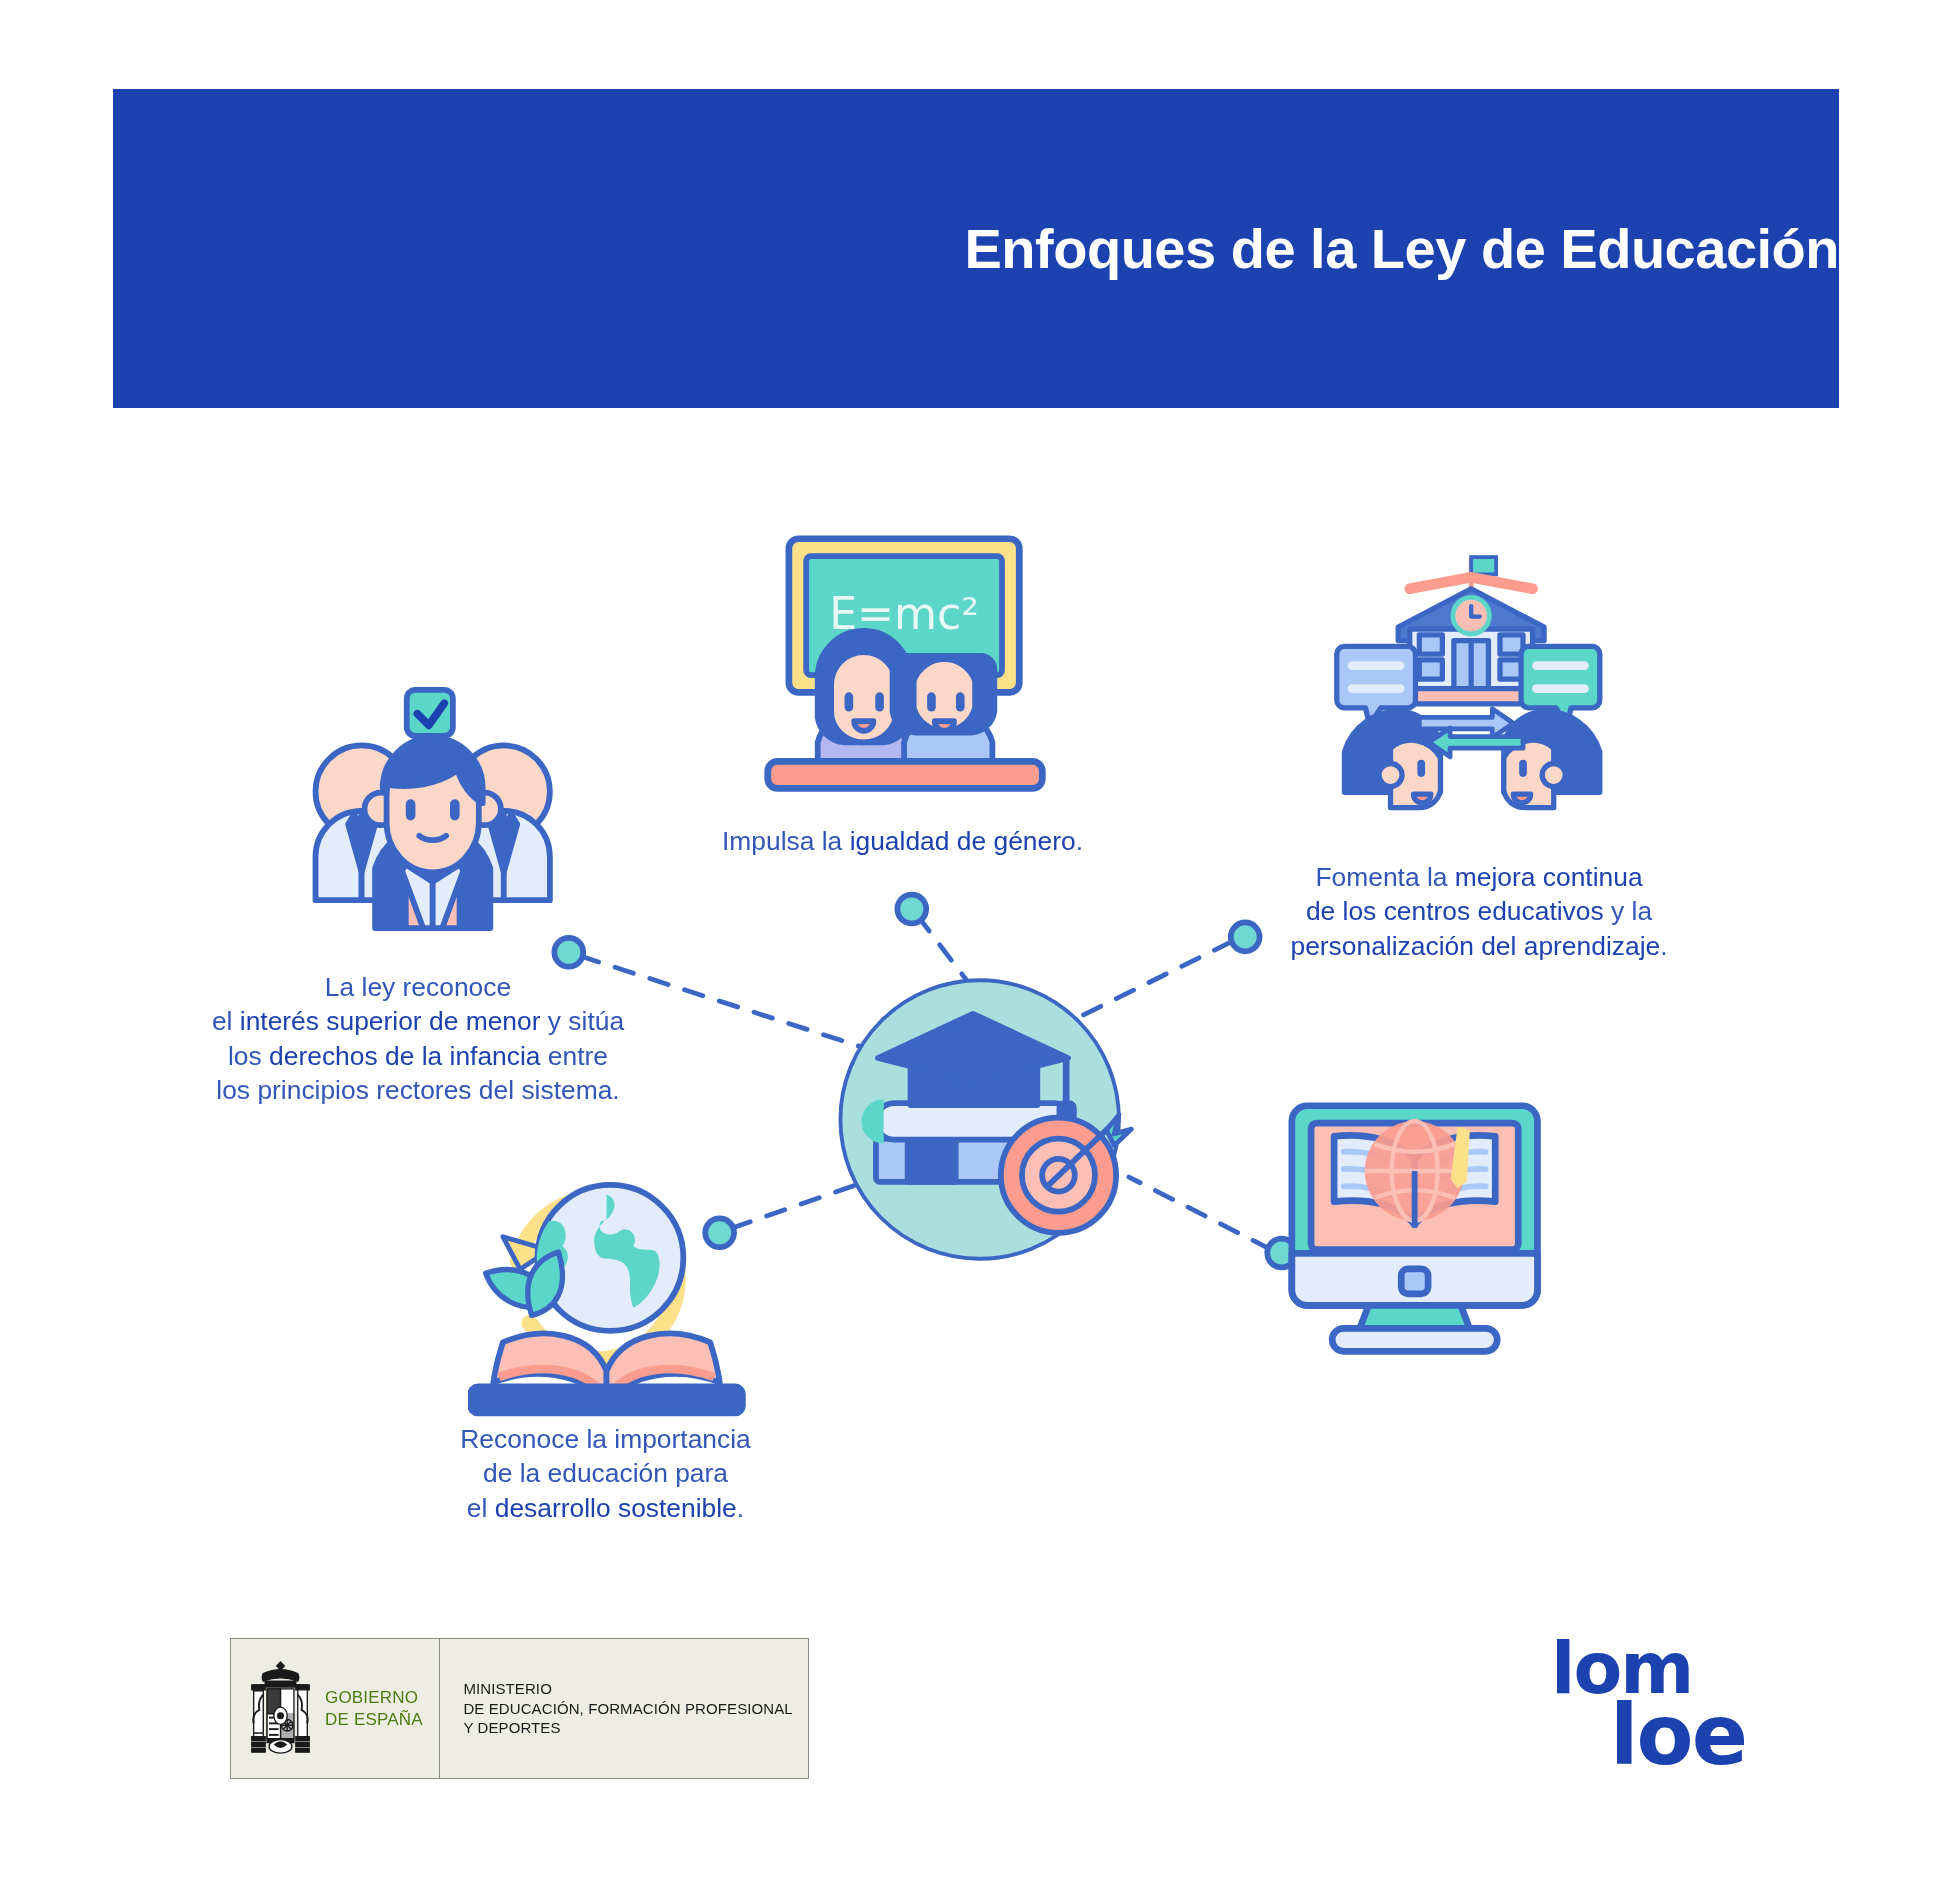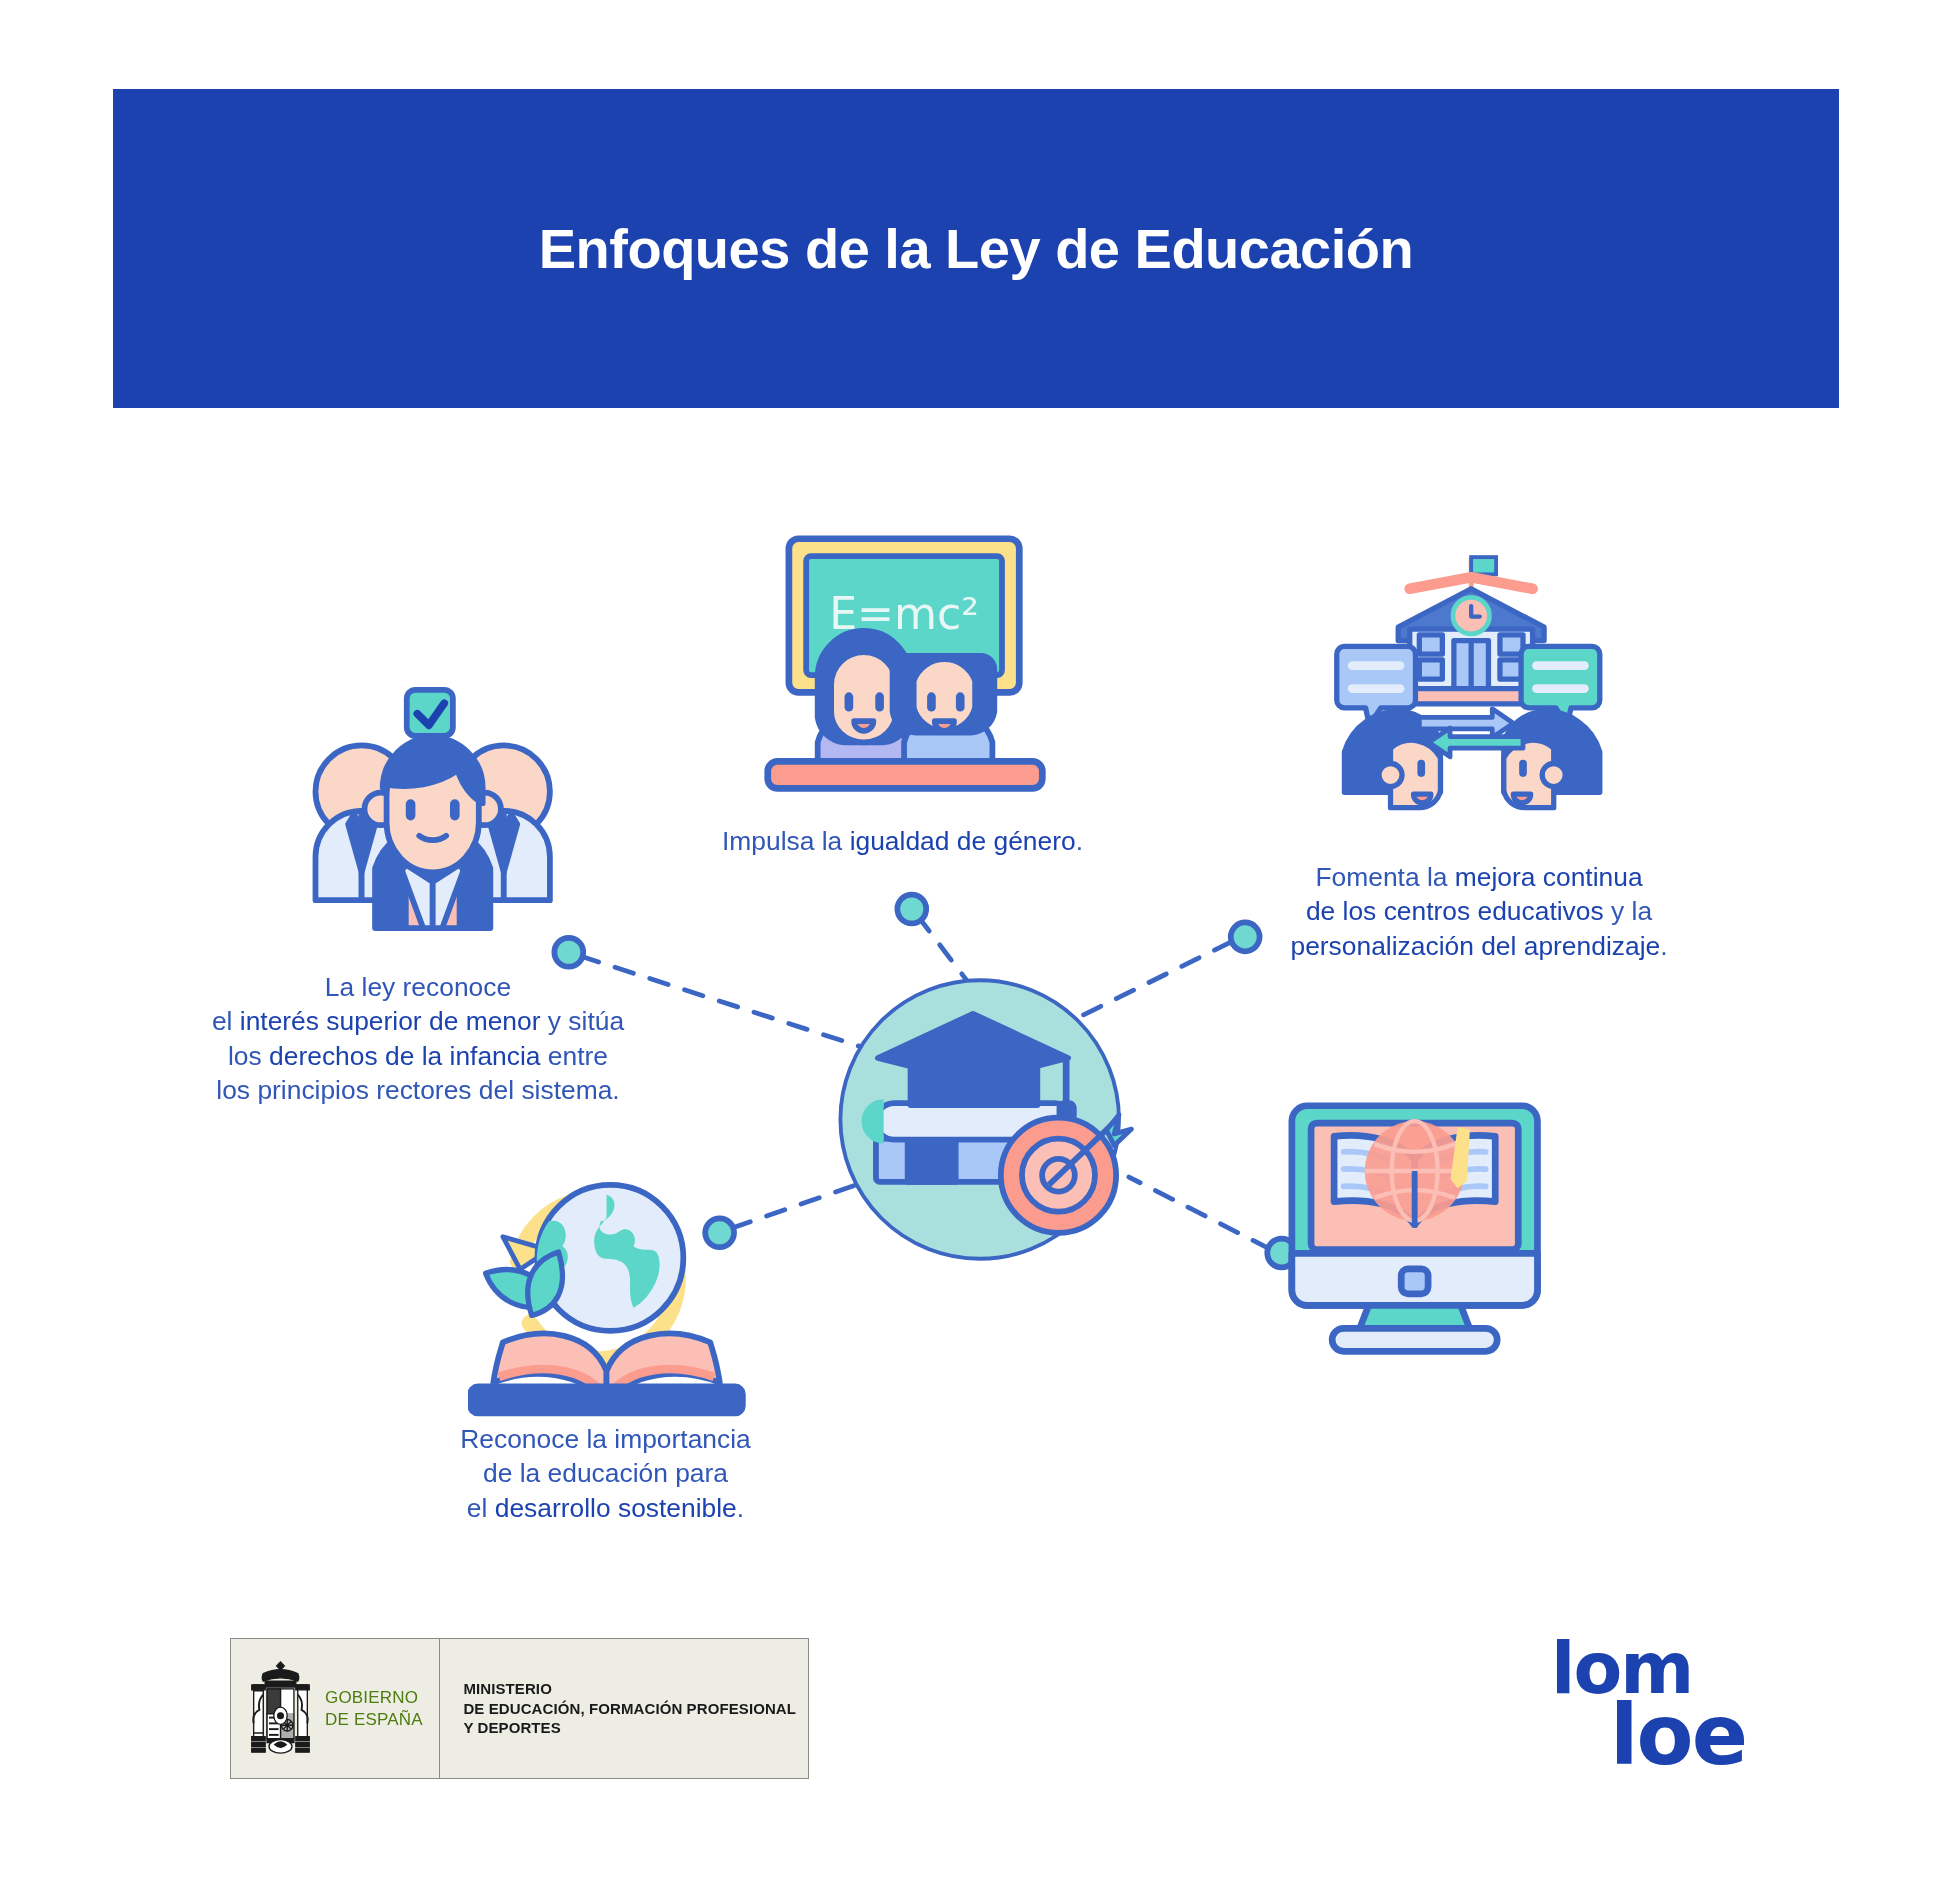--- a/index.html
+++ b/index.html
@@ -9,21 +9,21 @@
     font-family:"Liberation Sans", sans-serif;
     overflow:hidden;
     position:relative;
   }
   .stage{position:absolute;inset:0;}
 
   
   .banner{
     position:absolute;left:113px;top:89px;width:1726px;height:319px;
     background:#1C42B0;
-    display:flex;align-items:center;justify-content:center;
+    display:flex;align-items:center;justify-content:flex-end;
   }
   .banner-title{
     color:#ffffff;
     font-size:56px;
     font-weight:bold;
     letter-spacing:-0.5px;
     text-align:center;
     white-space:nowrap;
   }
 
@@ -56,21 +56,21 @@
   .i-center{left:826px;top:961px;}
 
   
   .gob{
     position:absolute;left:230px;top:1638px;width:577px;height:139px;
     background:#EDEDE4;border:1.4px solid #8C8C86;
     display:flex;align-items:stretch;
   }
   .gob-left{width:208px;display:flex;align-items:center;gap:9.6px;padding-left:15.4px;box-sizing:border-box;}
   .gob-div{width:1.4px;background:#8C8C86;}
-  .gob-right{flex:1;display:flex;align-items:center;padding-left:23px;box-sizing:border-box;font-weight:bold;}
+  .gob-right{flex:1;display:flex;align-items:center;padding-left:23px;box-sizing:border-box;}
   .gob-name{
     font-family:"Liberation Sans", sans-serif;
     font-size:17px;color:#4d7c0f;line-height:1.28;letter-spacing:0.2px;
   }
   .gob-min{
     font-family:"Liberation Sans", sans-serif;
     font-size:15px;color:#1a1a1a;line-height:1.30;letter-spacing:0.1px;
   }
 
   .lomloe{position:absolute;left:1535px;top:1633px;width:250px;height:154px;}

